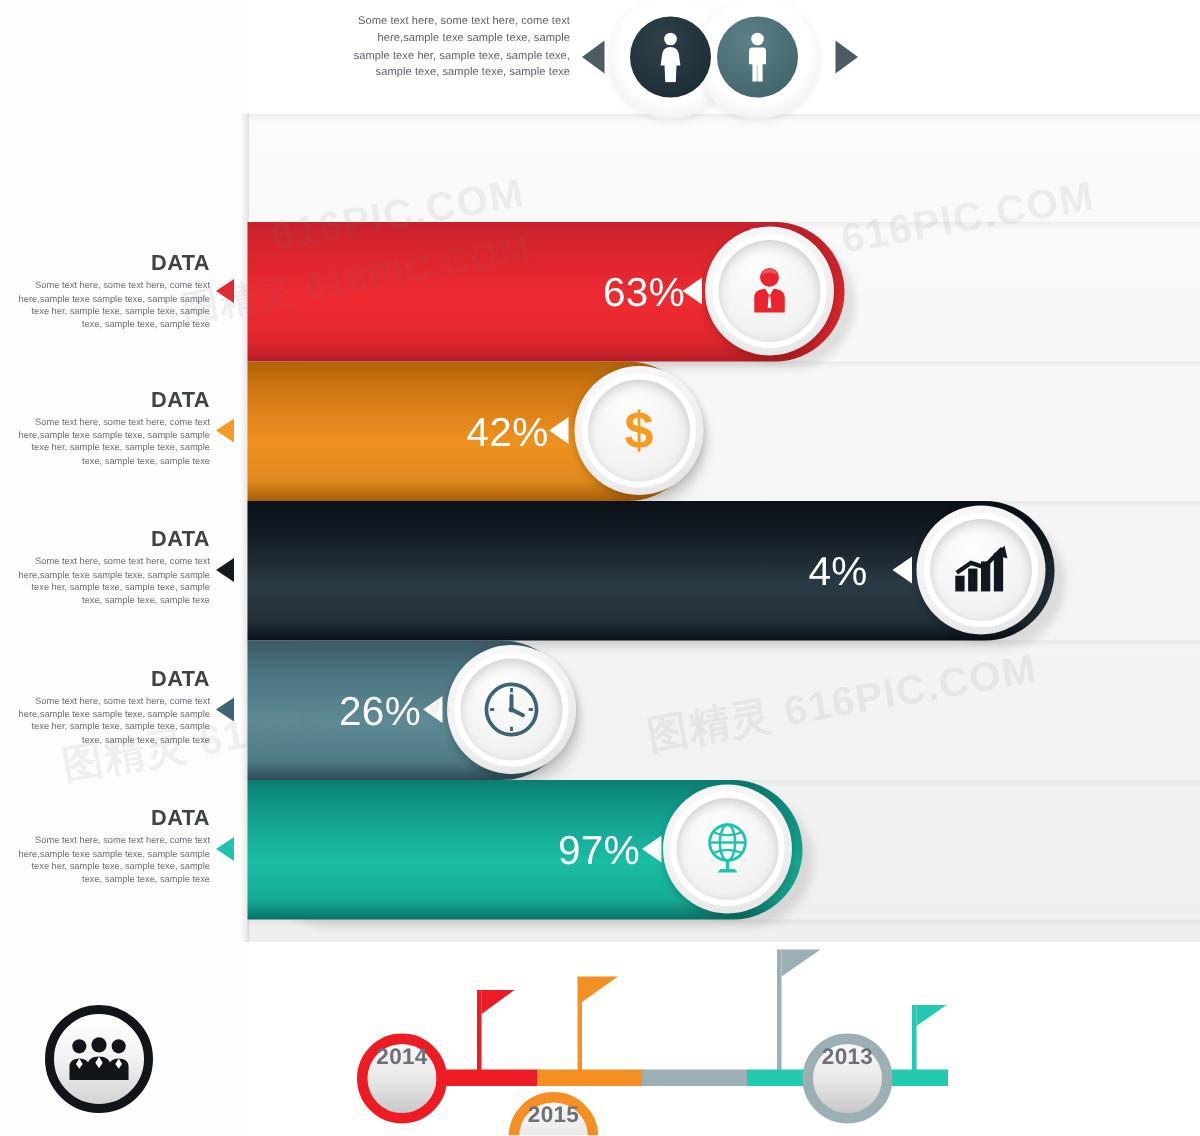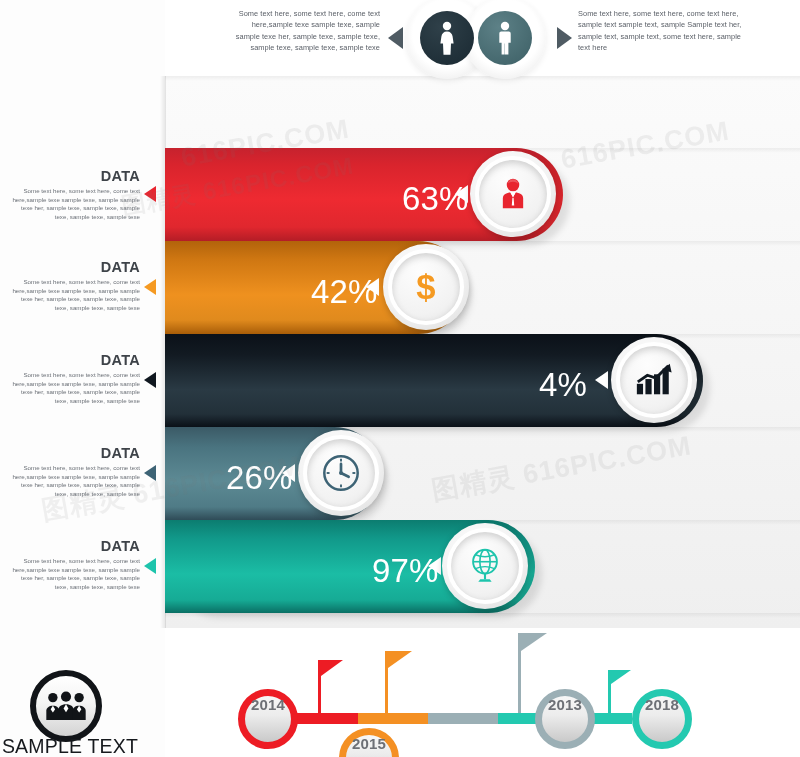--- a/index.html
+++ b/index.html
@@ -132,21 +132,21 @@
   }
   .bar-shadow {
     position: absolute;
     border-radius: 47px;
     background: rgba(0,0,0,.10);
     filter: blur(3px);
   }
   .pct {
     position: absolute;
     color: #ffffff;
-    font-size: 33px;
+    font-size: 27px;
     letter-spacing: .2px;
     font-weight: 400;
     white-space: nowrap;
   }
   .pct-arrow {
     position: absolute;
     width: 0; height: 0;
     border-top: 9px solid transparent;
     border-bottom: 9px solid transparent;
     border-right: 13px solid #ffffff;
@@ -252,21 +252,20 @@
   <div class="panel-edge"></div>
   <div class="bg-stripe" style="top:76px"></div>
   <div class="bg-stripe" style="top:148px"></div>
   <div class="bg-stripe" style="top:241px"></div>
   <div class="bg-stripe" style="top:334px"></div>
   <div class="bg-stripe" style="top:427px"></div>
   <div class="bg-stripe" style="top:520px"></div>
   <div class="bg-stripe" style="top:613px"></div>
 
   <div class="top-text left">Some text here, some text here, come text here,sample texe sample texe, sample sample texe her, sample texe, sample texe, sample texe, sample texe, sample texe</div>
-  <div class="top-text right">Some text here, some text here, come text here, sample text  sample text, sample Sample text her, sample text, sample text, some text here, sample text here</div>
 
   <div class="tri tri-left-dark"></div>
   <div class="tri tri-right-dark"></div>
 
   <div class="halo" style="left:406px; top:-3px; width:82px; height:82px;"></div>
   <div class="halo" style="left:464px; top:-3px; width:82px; height:82px;"></div>
 
   <div class="head-circle female" style="left:420px; top:11px; width:54px; height:54px;">
     <svg width="20" height="34" viewBox="0 0 20 34">
       <circle cx="10" cy="5" r="4.2" fill="#ffffff"></circle>
@@ -422,38 +421,34 @@
 
   <div class="tl-circle" style="left:238px; top:689px; border-color:#ed1c24;">
     <span class="tl-year">2014</span>
   </div>
   <div class="tl-circle" style="left:339px; top:728px; border-color:#f49023;">
     <span class="tl-year">2015</span>
   </div>
   <div class="tl-circle" style="left:535px; top:689px; border-color:#9bafb5;">
     <span class="tl-year">2013</span>
   </div>
-  <div class="tl-circle" style="left:632px; top:689px; border-color:#23c9b0;">
-    <span class="tl-year">2018</span>
-  </div>
 
   <div class="logo-ring">
     <svg width="46" height="30" viewBox="0 0 48 32">
       <circle cx="10" cy="7" r="5" fill="#111418"></circle>
       <circle cx="24" cy="6" r="5.4" fill="#111418"></circle>
       <circle cx="38" cy="7" r="5" fill="#111418"></circle>
       <path d="M3 31 V21 c0-3.2 3-5.4 7-5.4 s7 2.2 7 5.4 V31 z" fill="#111418"></path>
       <path d="M16 31 V20 c0-3.4 3.2-5.8 8-5.8 s8 2.4 8 5.8 V31 z" fill="#111418"></path>
       <path d="M31 31 V21 c0-3.2 3-5.4 7-5.4 s7 2.2 7 5.4 V31 z" fill="#111418"></path>
       <path d="M10 15.6 L7.6 19.5 L10 23 L12.4 19.5 z" fill="#ffffff"></path>
       <path d="M24 14.2 L21.4 18.6 L24 22.6 L26.6 18.6 z" fill="#ffffff"></path>
       <path d="M38 15.6 L35.6 19.5 L38 23 L40.4 19.5 z" fill="#ffffff"></path>
     </svg>
   </div>
-  <div class="logo-text">SAMPLE TEXT</div>
 
   <div class="wm" style="left:180px;  top:128px;">616PIC.COM</div>
   <div class="wm" style="left:560px;  top:130px;">616PIC.COM</div>
   <div class="wm" style="left:40px;   top:470px;">图精灵 616PIC.COM</div>
   <div class="wm" style="left:430px;  top:450px;">图精灵 616PIC.COM</div>
   <div class="wm" style="left:120px;  top:170px; font-size:24px;">图精灵 616PIC.COM</div>
 
 </div>
 
 </body></html>

